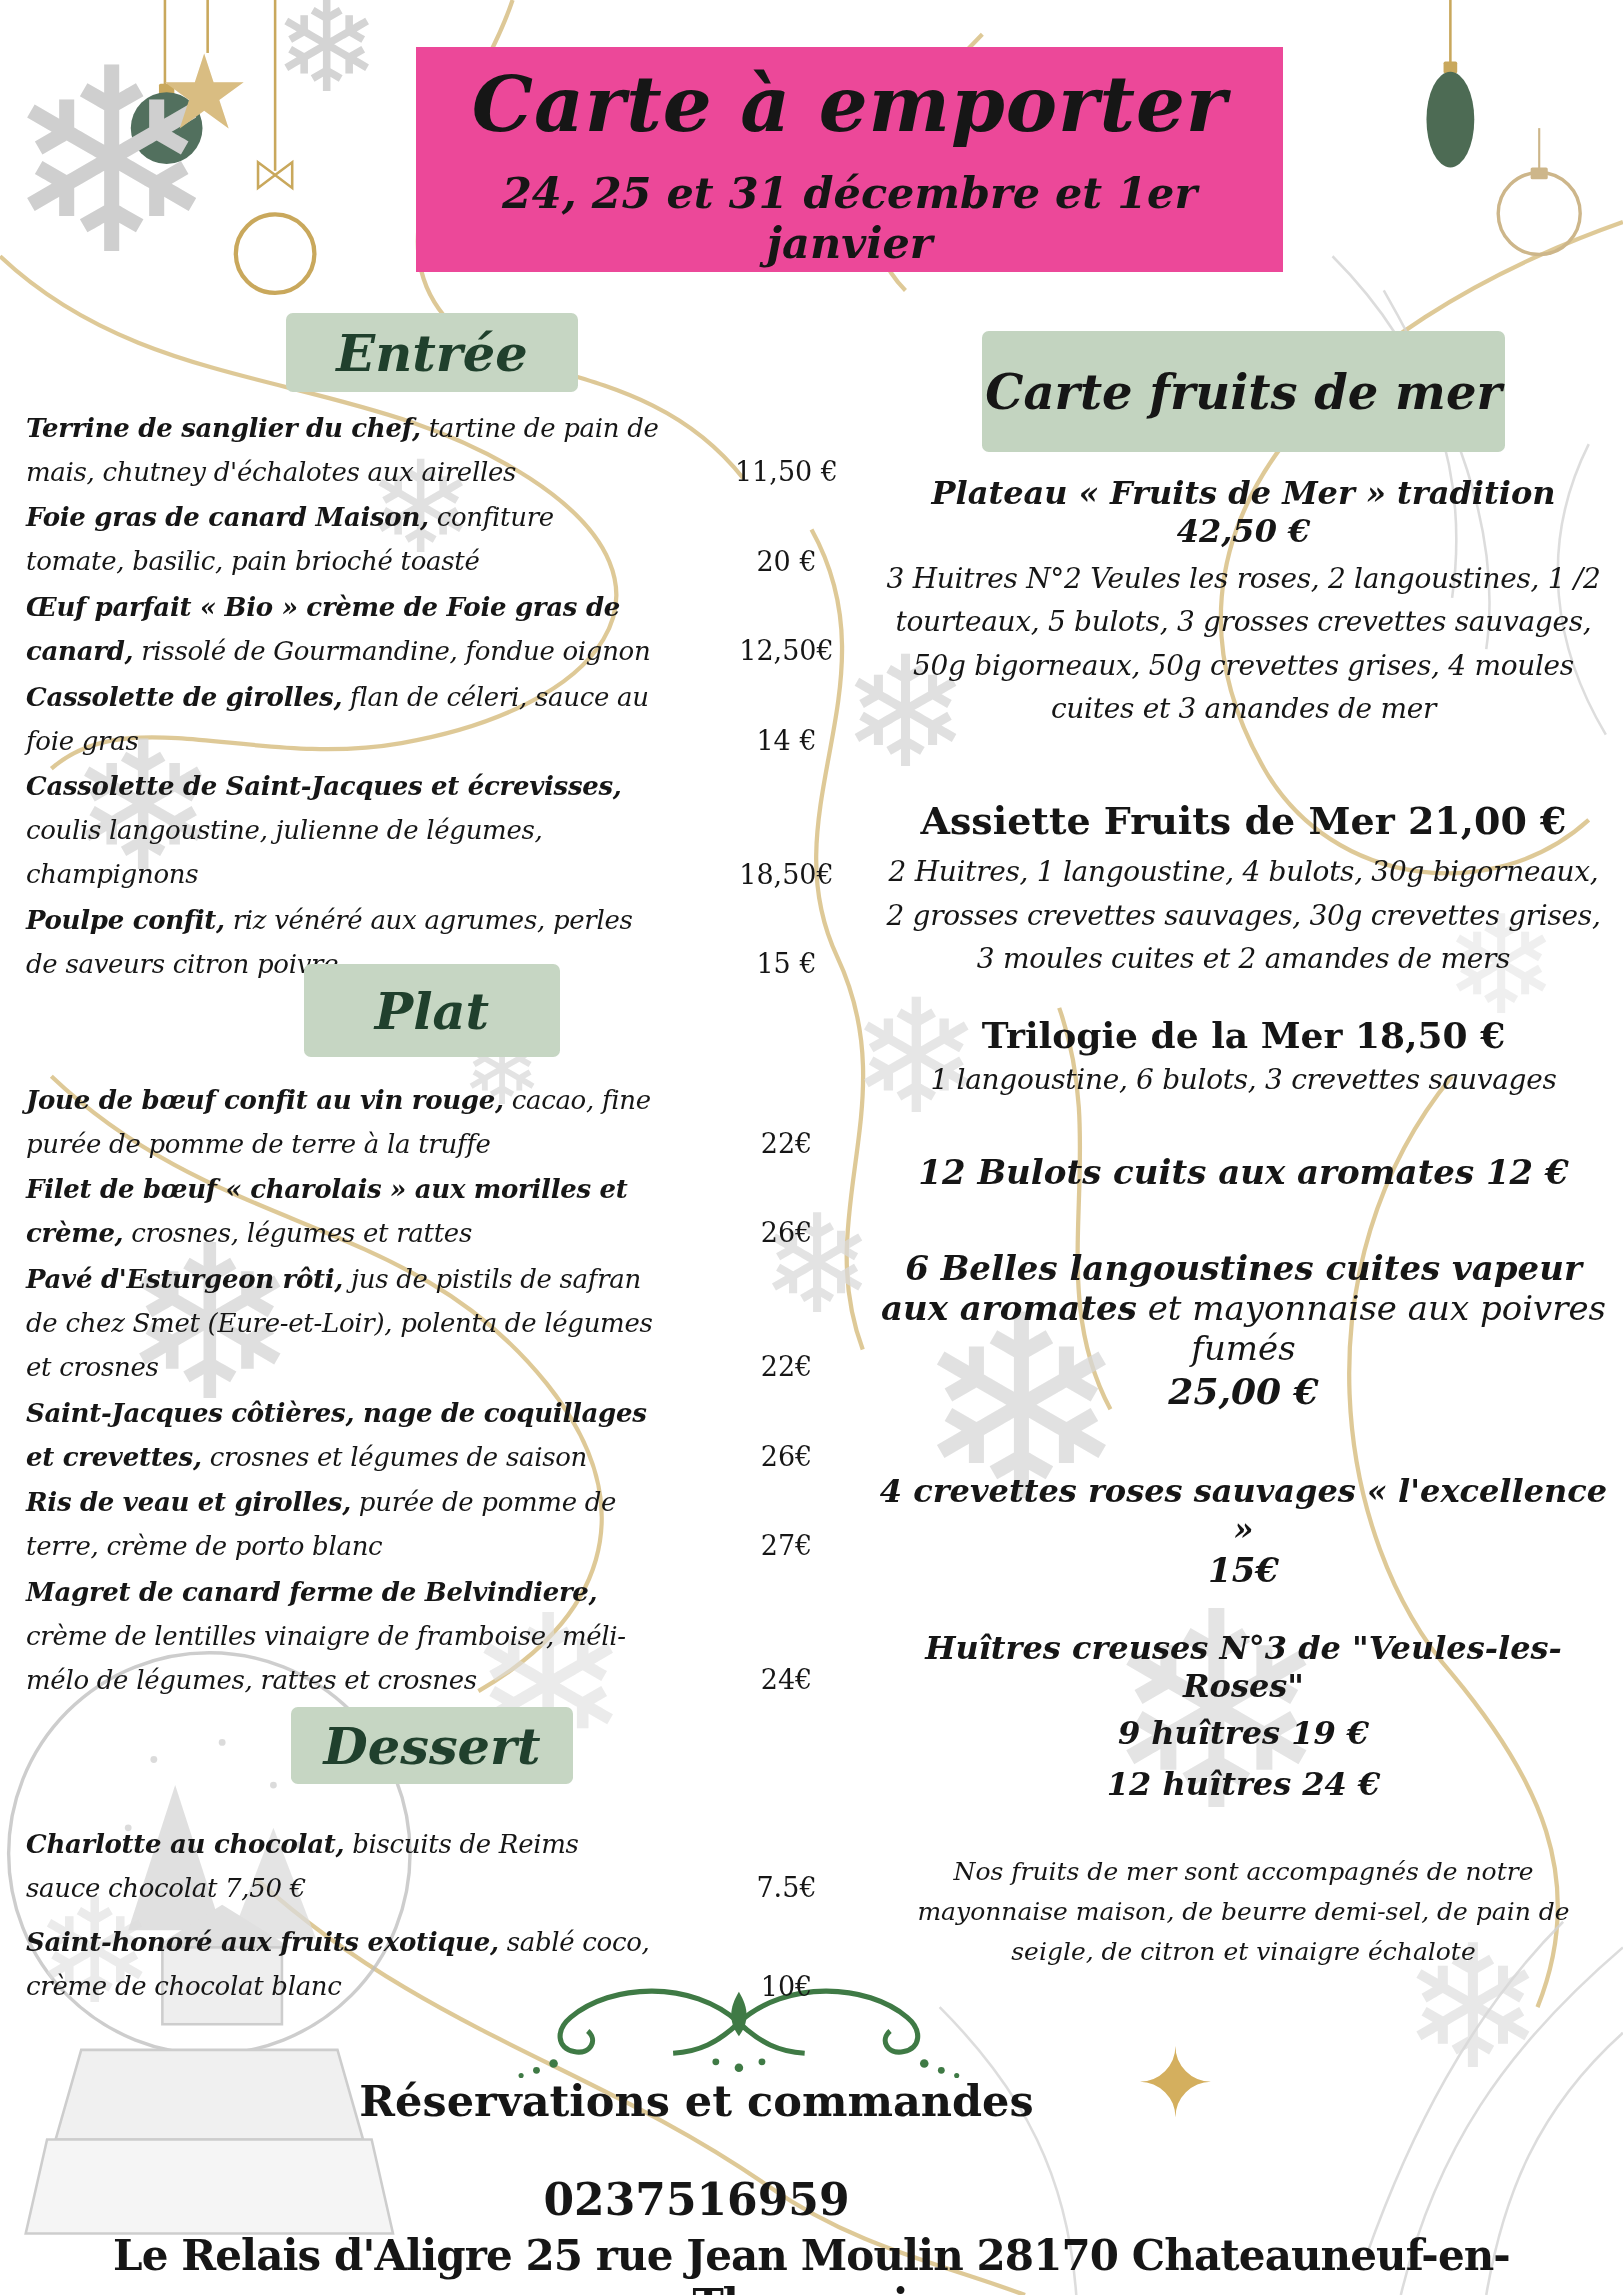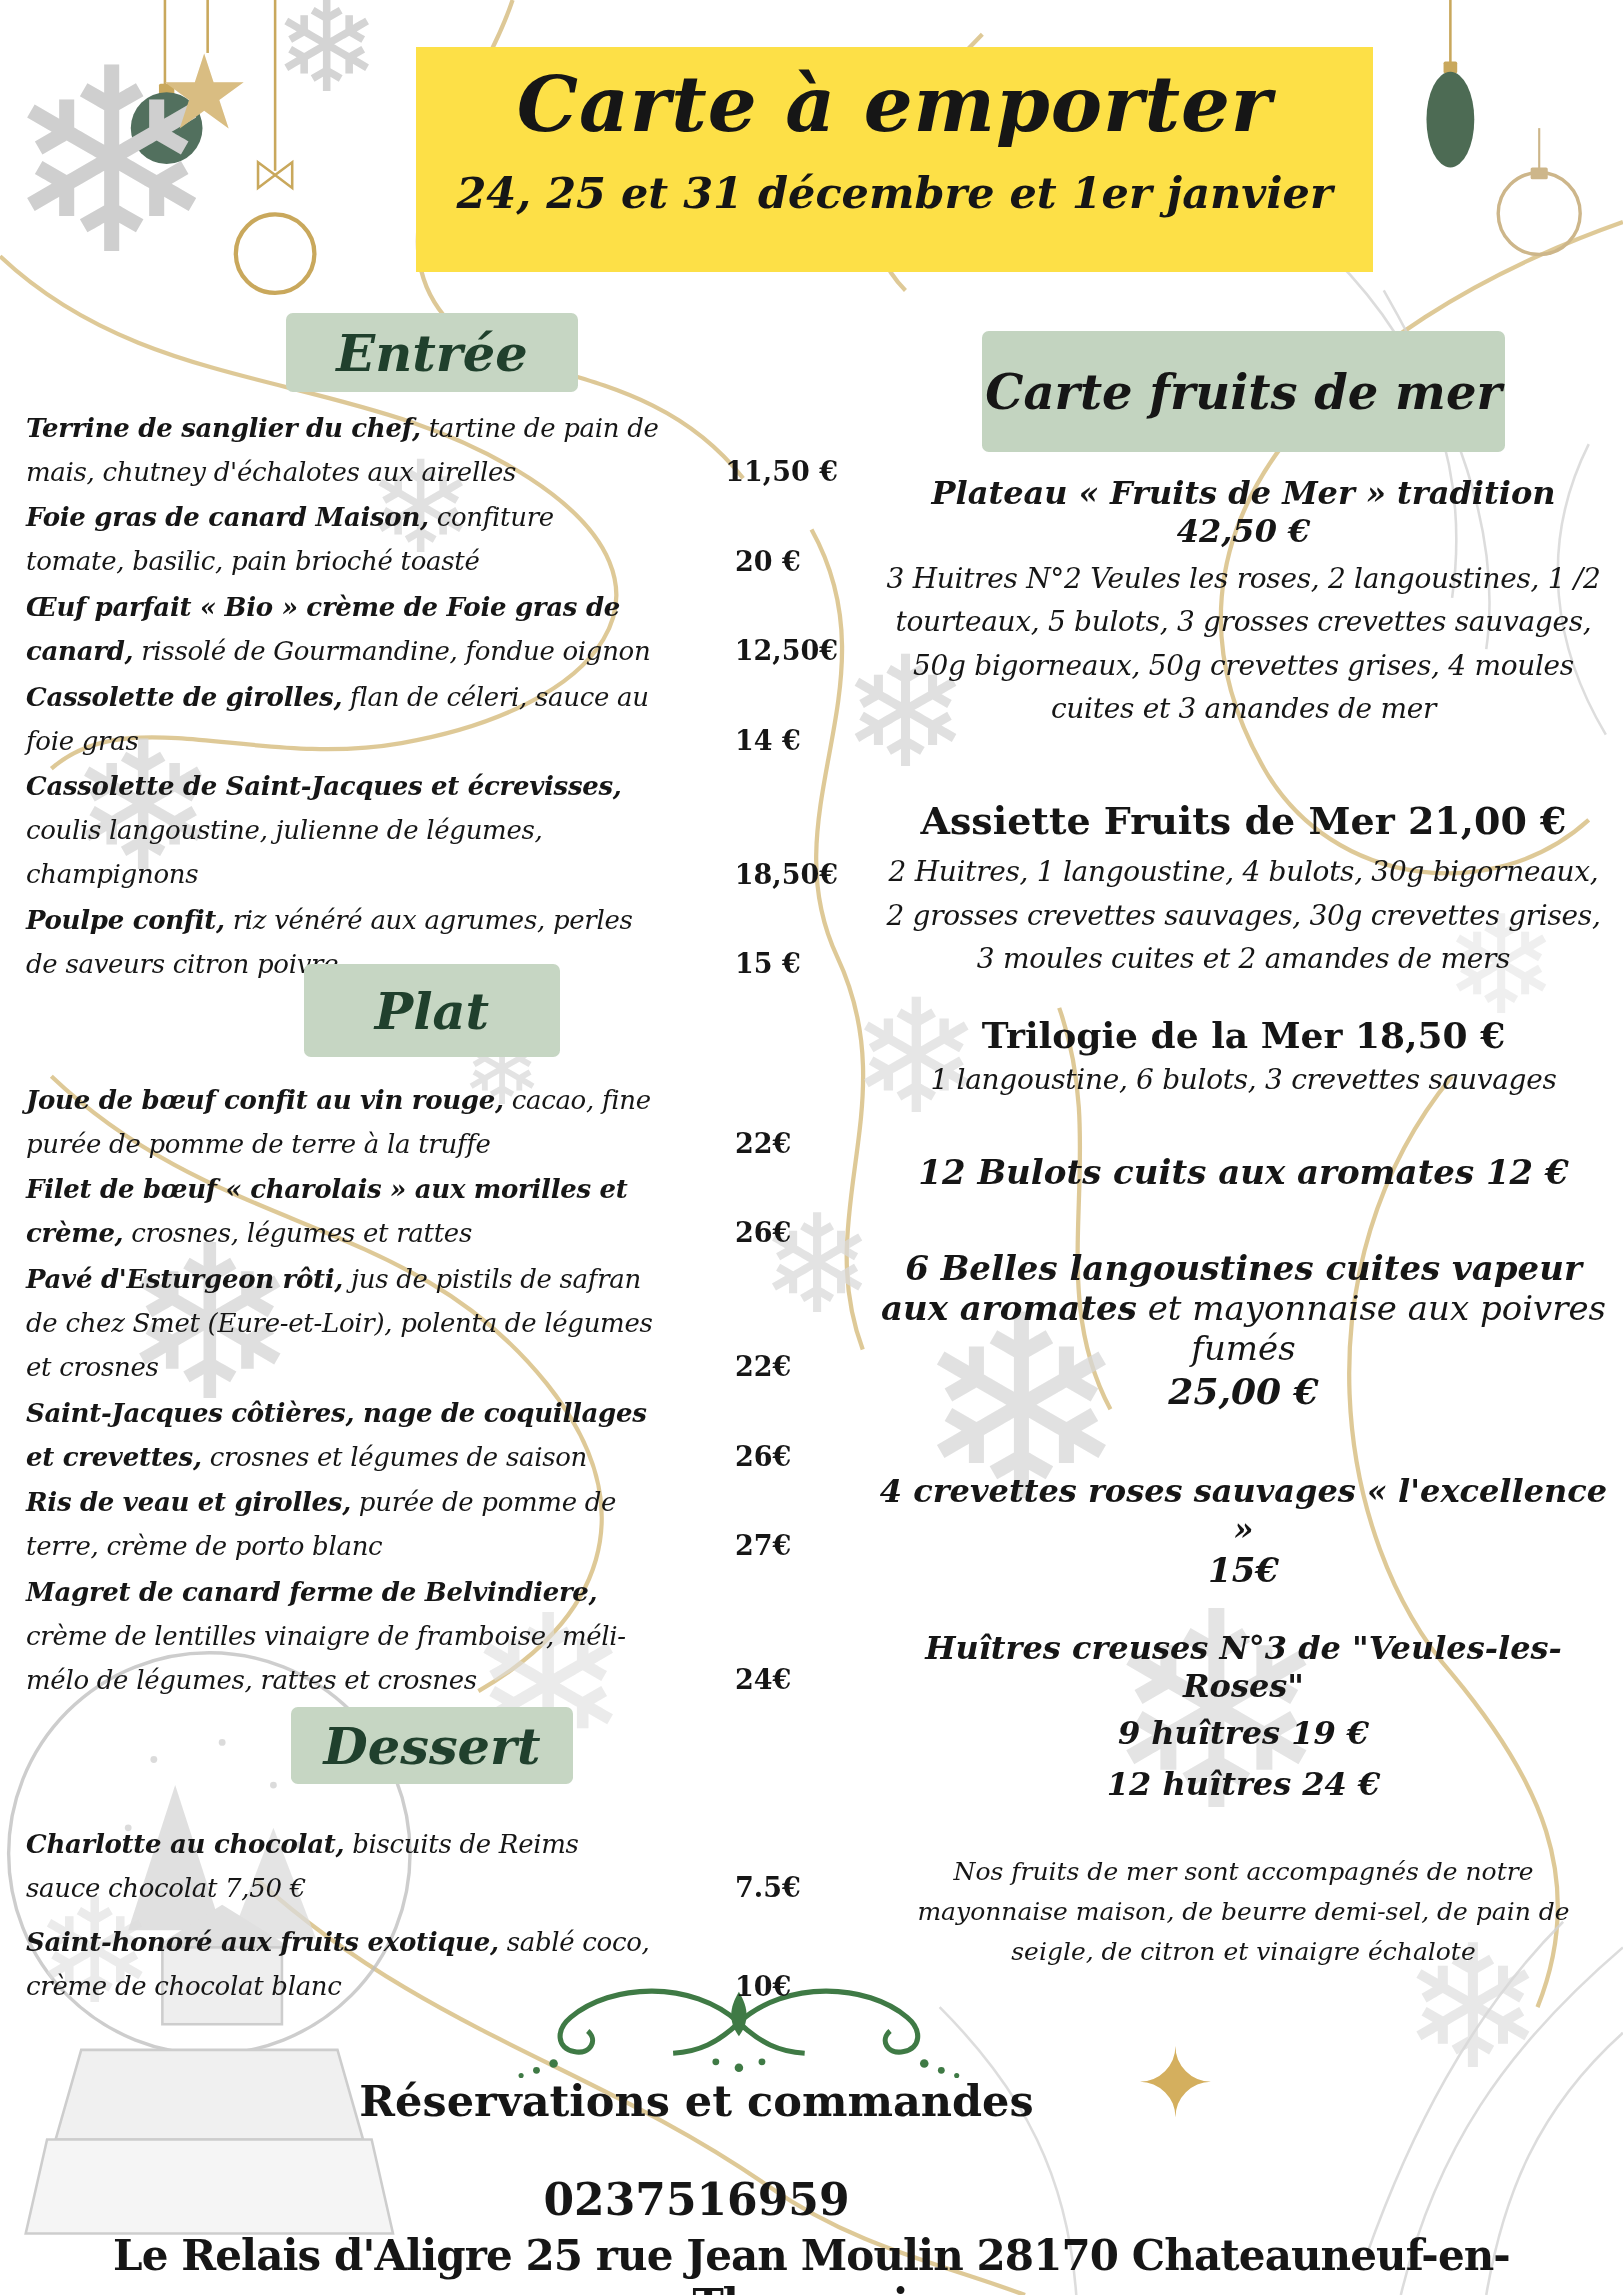--- a/index.html
+++ b/index.html
@@ -1,36 +1,36 @@
 <!DOCTYPE html>
 <html style="font-size:13.7px"><head>
 <meta charset="utf-8">
 <style>
   html,body{margin:0;padding:0;background:#888;}
   .page{position:relative;width:1623px;height:2295px;background:#ffffff;overflow:hidden;
         font-family:"DejaVu Serif",serif;color:#161616;margin:0 auto;}
   svg.bg{position:absolute;left:0;top:0;z-index:0;}
   .deco{position:absolute;z-index:0;font-family:"DejaVu Sans",sans-serif;line-height:1;user-select:none;}
 
-  .banner{position:absolute;left:416px;top:47px;width:957px;height:225px;background:#fde047;z-index:1;text-align:center;}
+  .banner{position:absolute;left:416px;top:47px;width:867px;height:225px;background:#ec4899;z-index:1;text-align:center;}
   .title{margin:12px 0 0;font-size:77px;font-weight:bold;font-style:italic;letter-spacing:0.9px;}
   .subtitle{margin:19px 0 0;font-size:43px;font-weight:bold;font-style:italic;}
 
   .sec-left{position:absolute;left:26px;width:812px;z-index:1;}
   #sec-entree{top:313px;} #sec-plat{top:964px;} #sec-dessert{top:1707px;}
   .sage{background:#c6d6c3;border-radius:6.8px;display:flex;align-items:center;justify-content:center;margin:0 auto;}
   .sage h2{margin:0;font-size:51px;font-style:italic;font-weight:bold;color:#20402d;}
   #sec-entree .sage{width:292px;height:79px;}
   #sec-plat .sage{width:256px;height:93px;}
   #sec-dessert .sage{width:282px;height:77px;}
   .items{margin-top:13.7px;}
   .item{display:flex;justify-content:space-between;align-items:flex-end;margin-bottom:1.7px;}
   .itxt{margin:0;width:78%;font-size:26px;font-style:italic;line-height:44px;letter-spacing:-0.3px;}
   .iname{font-weight:bold;}
-  .iprice{font-size:27px;font-weight:bold;min-width:103px;text-align:left;padding-bottom:6.8px;}
+  .iprice{font-size:27px;font-weight:normal;min-width:103px;text-align:center;padding-bottom:6.8px;}
 
   .col-right{position:absolute;left:876px;top:331px;width:735px;z-index:1;text-align:center;}
   .mer-head{width:523px;height:121px;margin:0 auto;background:#c3d4c0;border-radius:6.8px;display:flex;align-items:center;justify-content:center;}
   .mer-head h2{margin:0;font-size:48px;font-style:italic;font-weight:bold;color:#161616;}
   .mer-title{font-weight:bold;font-style:italic;font-size:32px;margin:22px 0 0;}
   .mer-desc{font-style:italic;font-size:28px;line-height:1.55;margin:6.8px 0 0;letter-spacing:-0.3px;}
   .m-assiette{margin-top:68px;font-style:normal;font-size:38px;}
   .m-trilogie{margin-top:34px;font-style:normal;font-size:36px;}
   .m-trilogie-desc{margin-top:1.7px;}
   .m-bulots{margin-top:51px;font-size:34px;}

